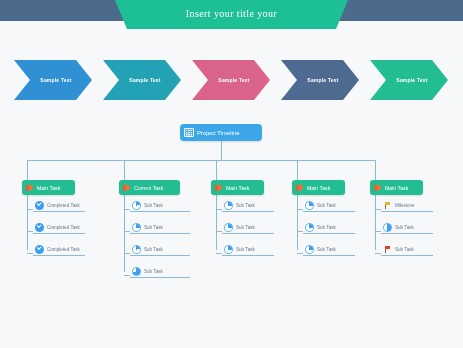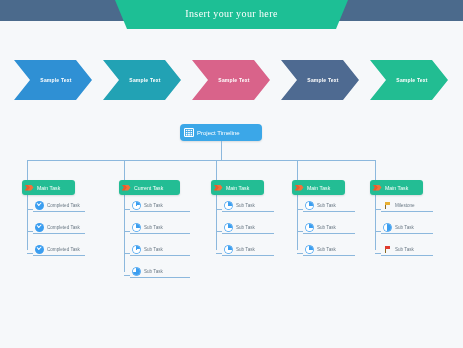--- a/index.html
+++ b/index.html
@@ -142,21 +142,21 @@
     clip-path:polygon(0 0, 60% 0, 100% 50%, 60% 100%, 0 100%, 40% 50%);
   }
 </style>
 </head>
 <body>
 
 <div class="header">
   <div class="header-bar-left"></div>
   <div class="header-bar-right"></div>
   <div class="header-banner">
-    <span class="header-title">Insert your your here</span>
+    <span class="header-title">Insert your title your</span>
   </div>
 </div>
 
 <div class="chevron-row" id="chevron-row">
     <div class="chevron" style="left: 14px; background: rgb(47, 144, 212);">
       <span class="chevron-label">Sample Text</span>
     </div>
     <div class="chevron" style="left: 103px; background: rgb(34, 162, 180);">
       <span class="chevron-label">Sample Text</span>
     </div>

